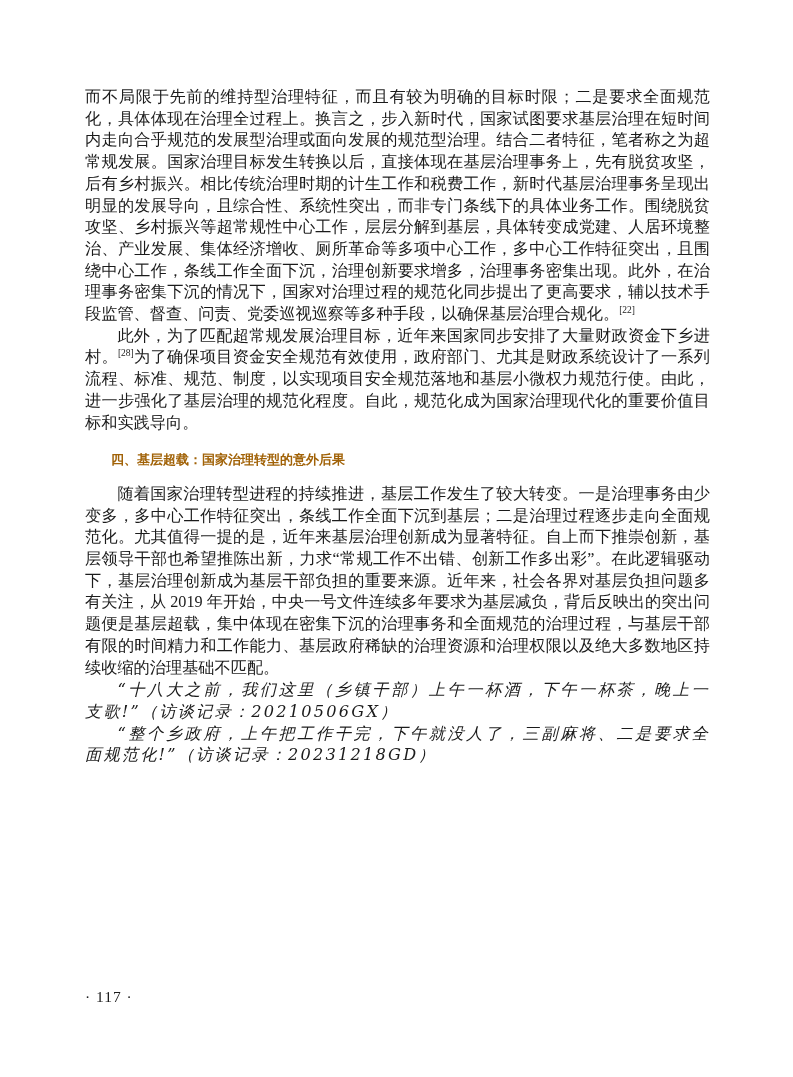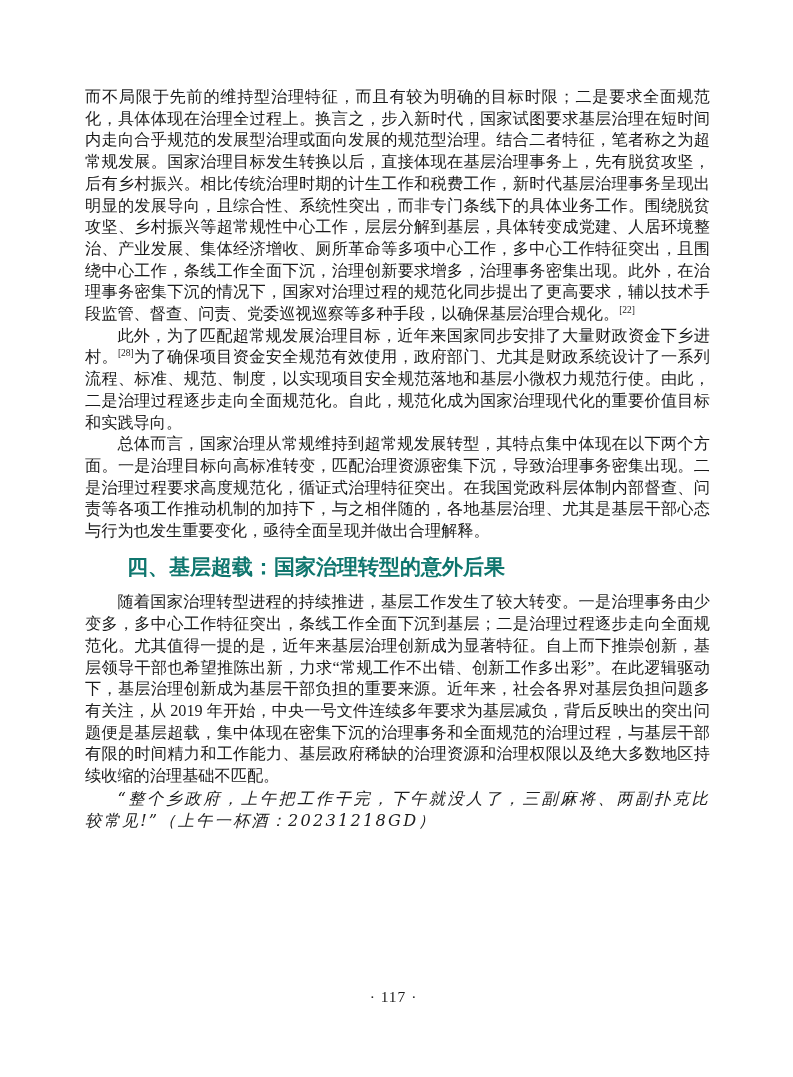--- a/index.html
+++ b/index.html
@@ -33,60 +33,60 @@
   p.para.no-indent {
     text-indent: 0;
   }
   sup.fnref {
     font-size: 9.5px;
     line-height: 0;
     vertical-align: super;
     letter-spacing: 0;
   }
   h2.section-heading {
-    font-family: Liberation Mono, monospace;
-    font-size: 21px;
+    font-family: Liberation Serif, serif;
+    font-size: 13px;
     font-weight: bold;
     margin: 15px 0 13px 0;
     text-indent: 2em;
     text-align: left;
-    color: #0f766e;
+    color: #a16207;
   }
   p.quote {
     font-style: italic;
     letter-spacing: 2.2px;
     font-family: "DejaVu Serif", serif;
   }
   .page-number {
     position: absolute;
     top: 988px;
     left: 85px;
     width: 617px;
-    text-align: center;
+    text-align: left;
     font-size: 15.5px;
     color: #1b1b1b;
     letter-spacing: 1px;
   }
 </style>
 </head>
 <body>
 
 <div class="page">
   <div class="text-block">
 
     <p class="para no-indent"><span>而不局限于先前的维持型治理特征，而且有较为明确的目标时限；二是要求全面规范化，具体体现在治理全过程上。换言之，步入新时代，国家试图要求基层治理在短时间内走向合乎规范的发展型治理或面向发展的规范型治理。结合二者特征，笔者称之为超常规发展。国家治理目标发生转换以后，直接体现在基层治理事务上，先有脱贫攻坚，后有乡村振兴。相比传统治理时期的计生工作和税费工作，新时代基层治理事务呈现出明显的发展导向，且综合性、系统性突出，而非专门条线下的具体业务工作。围绕脱贫攻坚、乡村振兴等超常规性中心工作，层层分解到基层，具体转变成党建、人居环境整治、产业发展、集体经济增收、厕所革命等多项中心工作，多中心工作特征突出，且围绕中心工作，条线工作全面下沉，治理创新要求增多，治理事务密集出现。此外，在治理事务密集下沉的情况下，国家对治理过程的规范化同步提出了更高要求，辅以技术手段监管、督查、问责、党委巡视巡察等多种手段，以确保基层治理合规化。</span><sup class="fnref">[22]</sup></p>
 
-    <p class="para"><span>此外，为了匹配超常规发展治理目标，近年来国家同步安排了大量财政资金下乡进村。</span><sup class="fnref">[28]</sup><span>为了确保项目资金安全规范有效使用，政府部门、尤其是财政系统设计了一系列流程、标准、规范、制度，以实现项目安全规范落地和基层小微权力规范行使。由此，二是治理过程逐步走向全面规范化。自此，规范化成为国家治理现代化的重要价值目标和实践导向。</span></p>
+    <p class="para"><span>此外，为了匹配超常规发展治理目标，近年来国家同步安排了大量财政资金下乡进村。</span><sup class="fnref">[28]</sup><span>为了确保项目资金安全规范有效使用，政府部门、尤其是财政系统设计了一系列流程、标准、规范、制度，以实现项目安全规范落地和基层小微权力规范行使。由此，进一步强化了基层治理的规范化程度。自此，规范化成为国家治理现代化的重要价值目标和实践导向。</span></p>
 
-    <p class="para"><span>总体而言，国家治理从常规维持到超常规发展转型，其特点集中体现在以下两个方面。一是治理目标向高标准转变，匹配治理资源密集下沉，导致治理事务密集出现。二是治理过程要求高度规范化，循证式治理特征突出。在我国党政科层体制内部督查、问责等各项工作推动机制的加持下，与之相伴随的，各地基层治理、尤其是基层干部心态与行为也发生重要变化，亟待全面呈现并做出合理解释。</span></p>
 
     <h2 class="section-heading">四、基层超载：国家治理转型的意外后果</h2>
 
     <p class="para"><span>随着国家治理转型进程的持续推进，基层工作发生了较大转变。一是治理事务由少变多，多中心工作特征突出，条线工作全面下沉到基层；二是治理过程逐步走向全面规范化。尤其值得一提的是，近年来基层治理创新成为显著特征。自上而下推崇创新，基层领导干部也希望推陈出新，力求“常规工作不出错、创新工作多出彩”。在此逻辑驱动下，基层治理创新成为基层干部负担的重要来源。近年来，社会各界对基层负担问题多有关注，从 2019 年开始，中央一号文件连续多年要求为基层减负，背后反映出的突出问题便是基层超载，集中体现在密集下沉的治理事务和全面规范的治理过程，与基层干部有限的时间精力和工作能力、基层政府稀缺的治理资源和治理权限以及绝大多数地区持续收缩的治理基础不匹配。</span></p>
 
 
+    <p class="para quote"><span>“十八大之前，我们这里（乡镇干部）上午一杯酒，下午一杯茶，晚上一支歌!”（访谈记录：20210506GX）</span></p>
 
-    <p class="para quote"><span>“整个乡政府，上午把工作干完，下午就没人了，三副麻将、两副扑克比较常见!”（上午一杯酒：20231218GD）</span></p>
+    <p class="para quote"><span>“整个乡政府，上午把工作干完，下午就没人了，三副麻将、二是要求全面规范化!”（访谈记录：20231218GD）</span></p>
 
   </div>
 
   <div class="page-number">· 117 ·</div>
 </div>
 
 </body></html>

